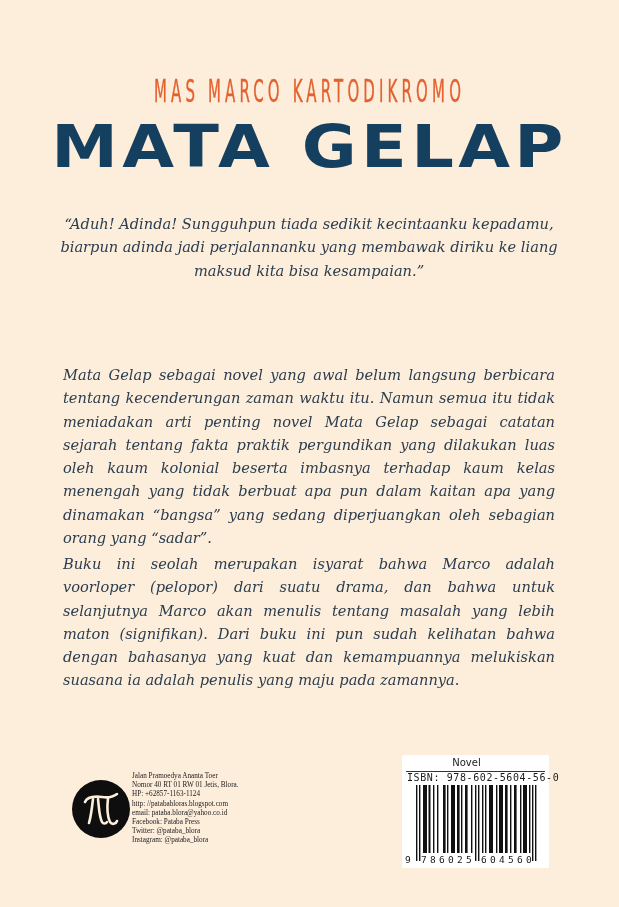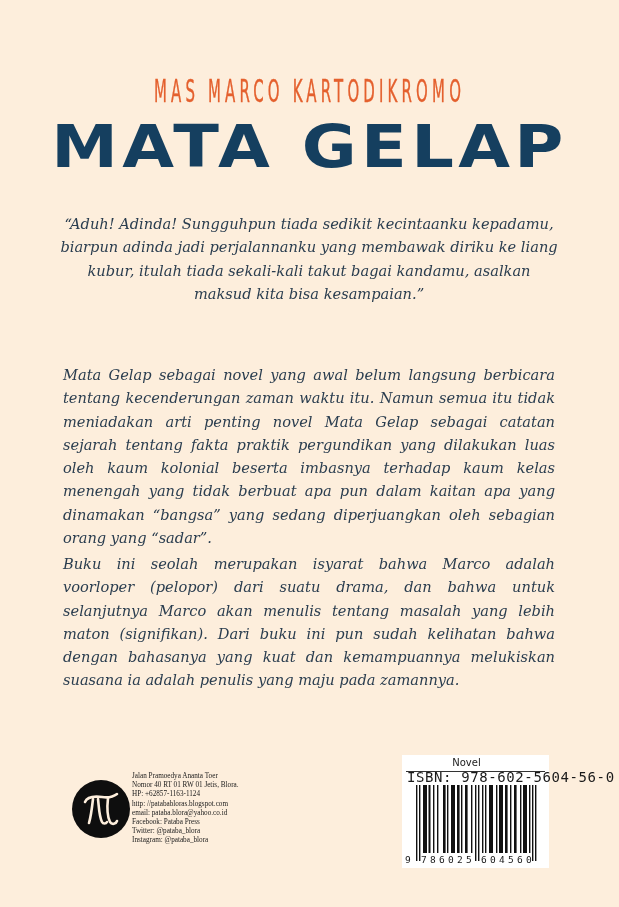--- a/index.html
+++ b/index.html
@@ -139,21 +139,21 @@
       width: 139px;
       height: 1px;
       background: #333;
     }
     .barcode-isbn {
       position: absolute;
       left: 5px;
       top: 17px;
       width: 140px;
       font-family: "DejaVu Sans Mono", monospace;
-      font-size: 14px;
+      font-size: 10px;
       line-height: 11px;
       color: #1a1a1a;
       letter-spacing: 0.6px;
       white-space: nowrap;
     }
     .bars {
       position: absolute;
       left: 14px;
       top: 30px;
       width: 125px;
@@ -179,21 +179,20 @@
 
 <div class="author-wrap">
   <span class="author-inner">MAS MARCO KARTODIKROMO</span>
 </div>
 
 <div class="title">MATA GELAP</div>
 
 <div class="text-block quote">
   <div>“Aduh! Adinda! Sungguhpun tiada sedikit kecintaanku kepadamu,</div>
   <div>biarpun adinda jadi perjalannanku yang membawak diriku ke liang</div>
-  <div>kubur, itulah tiada sekali-kali takut bagai kandamu, asalkan</div>
   <div>maksud kita bisa kesampaian.”</div>
 </div>
 
 <p class="text-block para1">Mata Gelap sebagai novel yang awal belum langsung berbicara tentang kecenderungan zaman waktu itu. Namun semua itu tidak meniadakan arti penting novel Mata Gelap sebagai catatan sejarah tentang fakta praktik pergundikan yang dilakukan luas oleh kaum kolonial beserta imbasnya terhadap kaum kelas menengah yang tidak berbuat apa pun dalam kaitan apa yang dinamakan “bangsa” yang sedang diperjuangkan oleh sebagian orang yang “sadar”.</p>
 
 <p class="text-block para2">Buku ini seolah merupakan isyarat bahwa Marco adalah voorloper (pelopor) dari suatu drama, dan bahwa untuk selanjutnya Marco akan menulis tentang masalah yang lebih maton (signifikan). Dari buku ini pun sudah kelihatan bahwa dengan bahasanya yang kuat dan kemampuannya melukiskan suasana ia adalah penulis yang maju pada zamannya.</p>
 
 <div class="publisher">
   <div class="logo">
     <svg width="58" height="58" viewBox="0 0 58 58">

